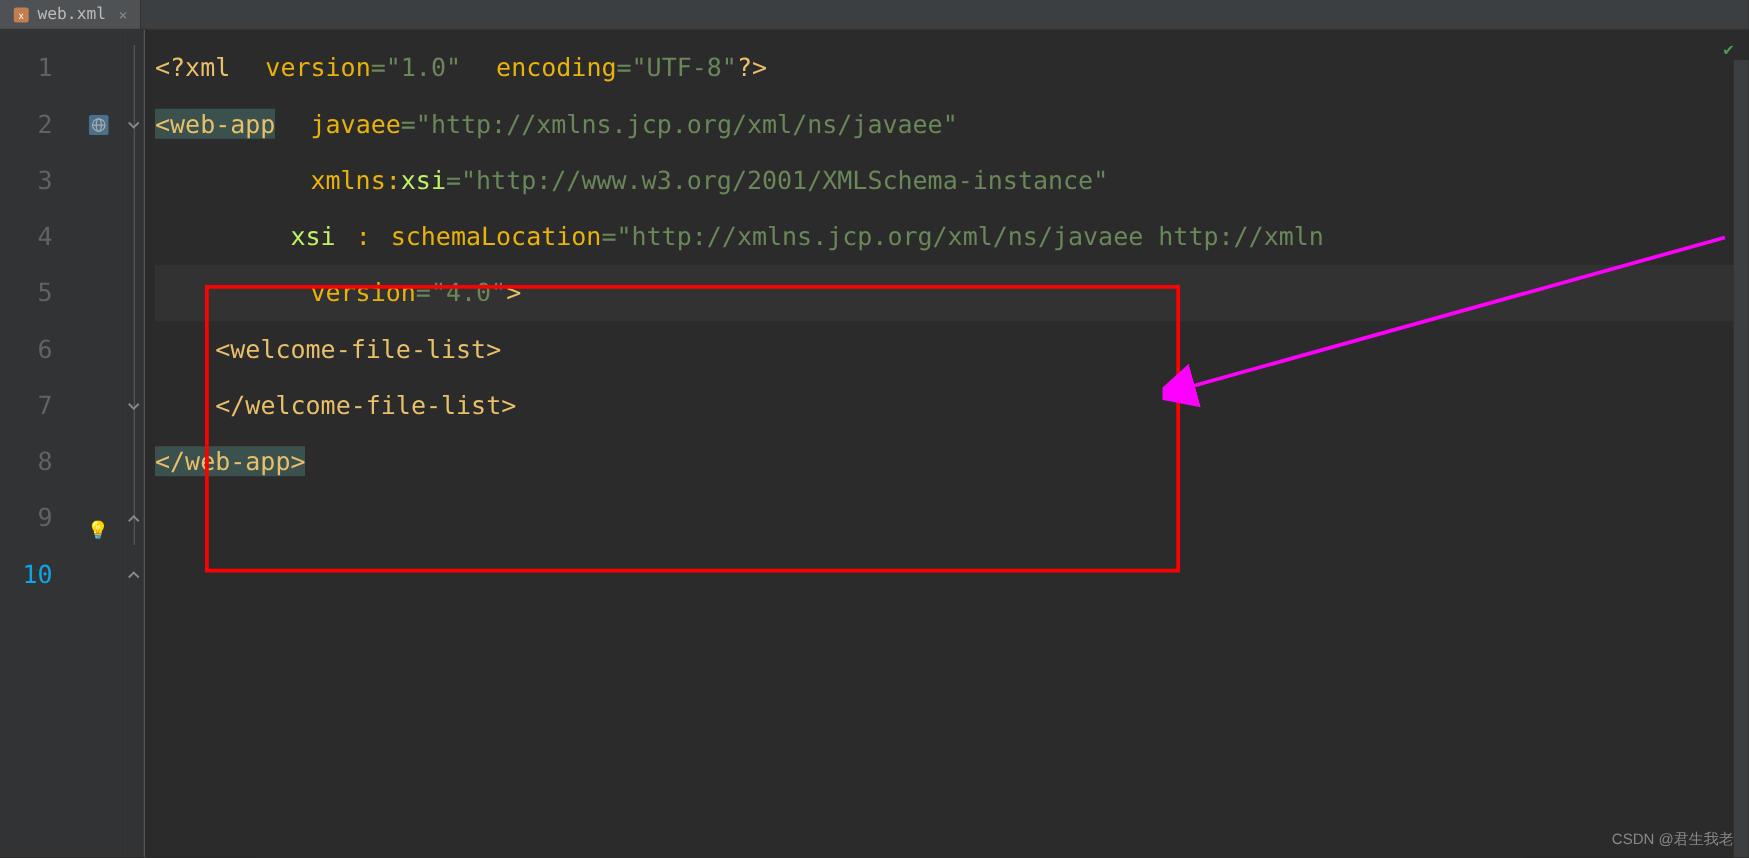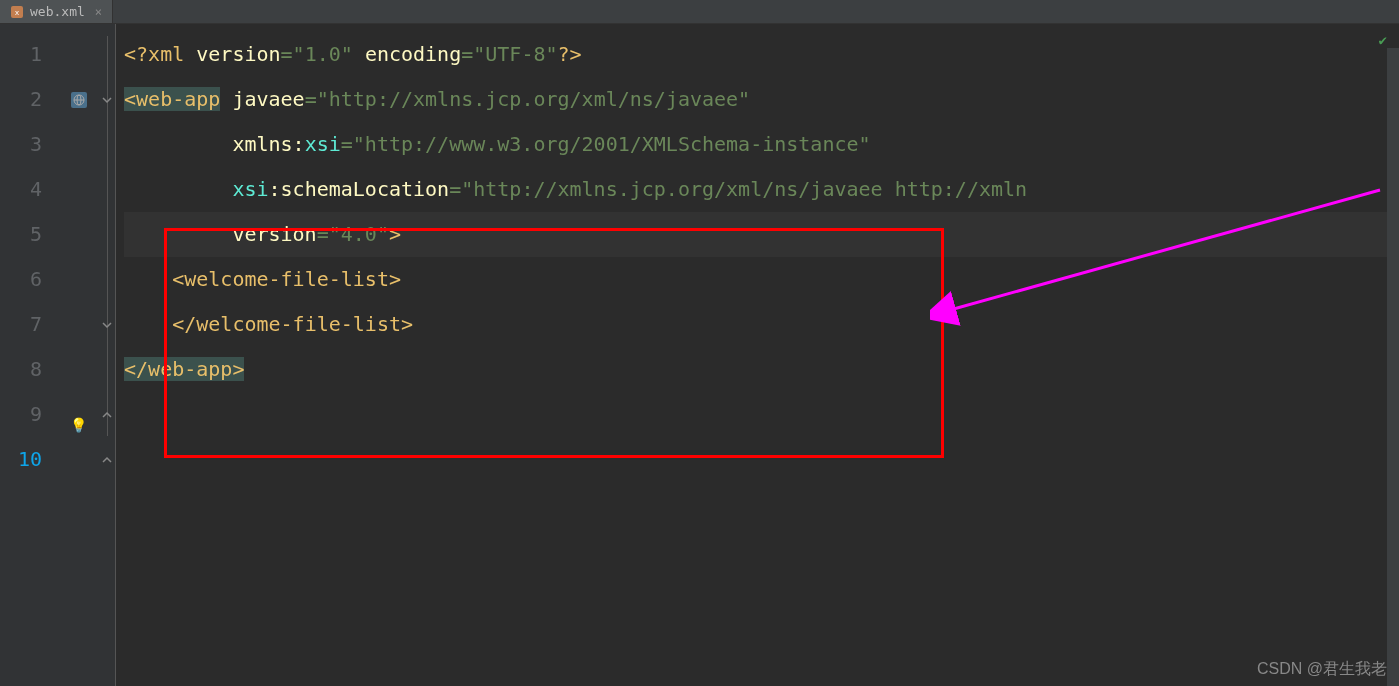--- a/index.html
+++ b/index.html
@@ -109,22 +109,22 @@
       font-size: 20px;
       position: relative;
       overflow: hidden;
     }
     .code-line {
       line-height: 45px;
       white-space: pre;
       font-family: 'Consolas', 'Monaco', monospace;
     }
     .c-tag { color: #e8bf6a; }
-    .c-attr-name { color: #fef9c3; }
-    .c-attr-ns { color: #5eead4; text-align: center; }
+    .c-attr-name { color: #eab308; margin-left: 16px; }
+    .c-attr-ns { color: #bef264; text-align: center; }
     .c-string { color: #6a8759; }
     .c-punct { color: #e8bf6a; }
     .c-comment { color: #808080; }
     .c-text { color: #a9b7c6; }
     .c-highlight-tag { background: #3b514d; margin-top: 20px; }
     .selection-line {
       background: #323232;
     }
     .status-check {
       position: absolute;
@@ -146,21 +146,21 @@
       position: absolute;
       left: 930px;
       top: 180px;
       pointer-events: none;
     }
     .watermark {
       position: absolute;
       bottom: 6px;
       right: 12px;
       color: #888;
-      font-size: 16px;
+      font-size: 12px;
       font-family: sans-serif;
     }
     .scrollbar-track {
       position: absolute;
       right: 0;
       top: 24px;
       width: 12px;
       height: calc(100% - 24px);
       background: #3c3f41;
     }

